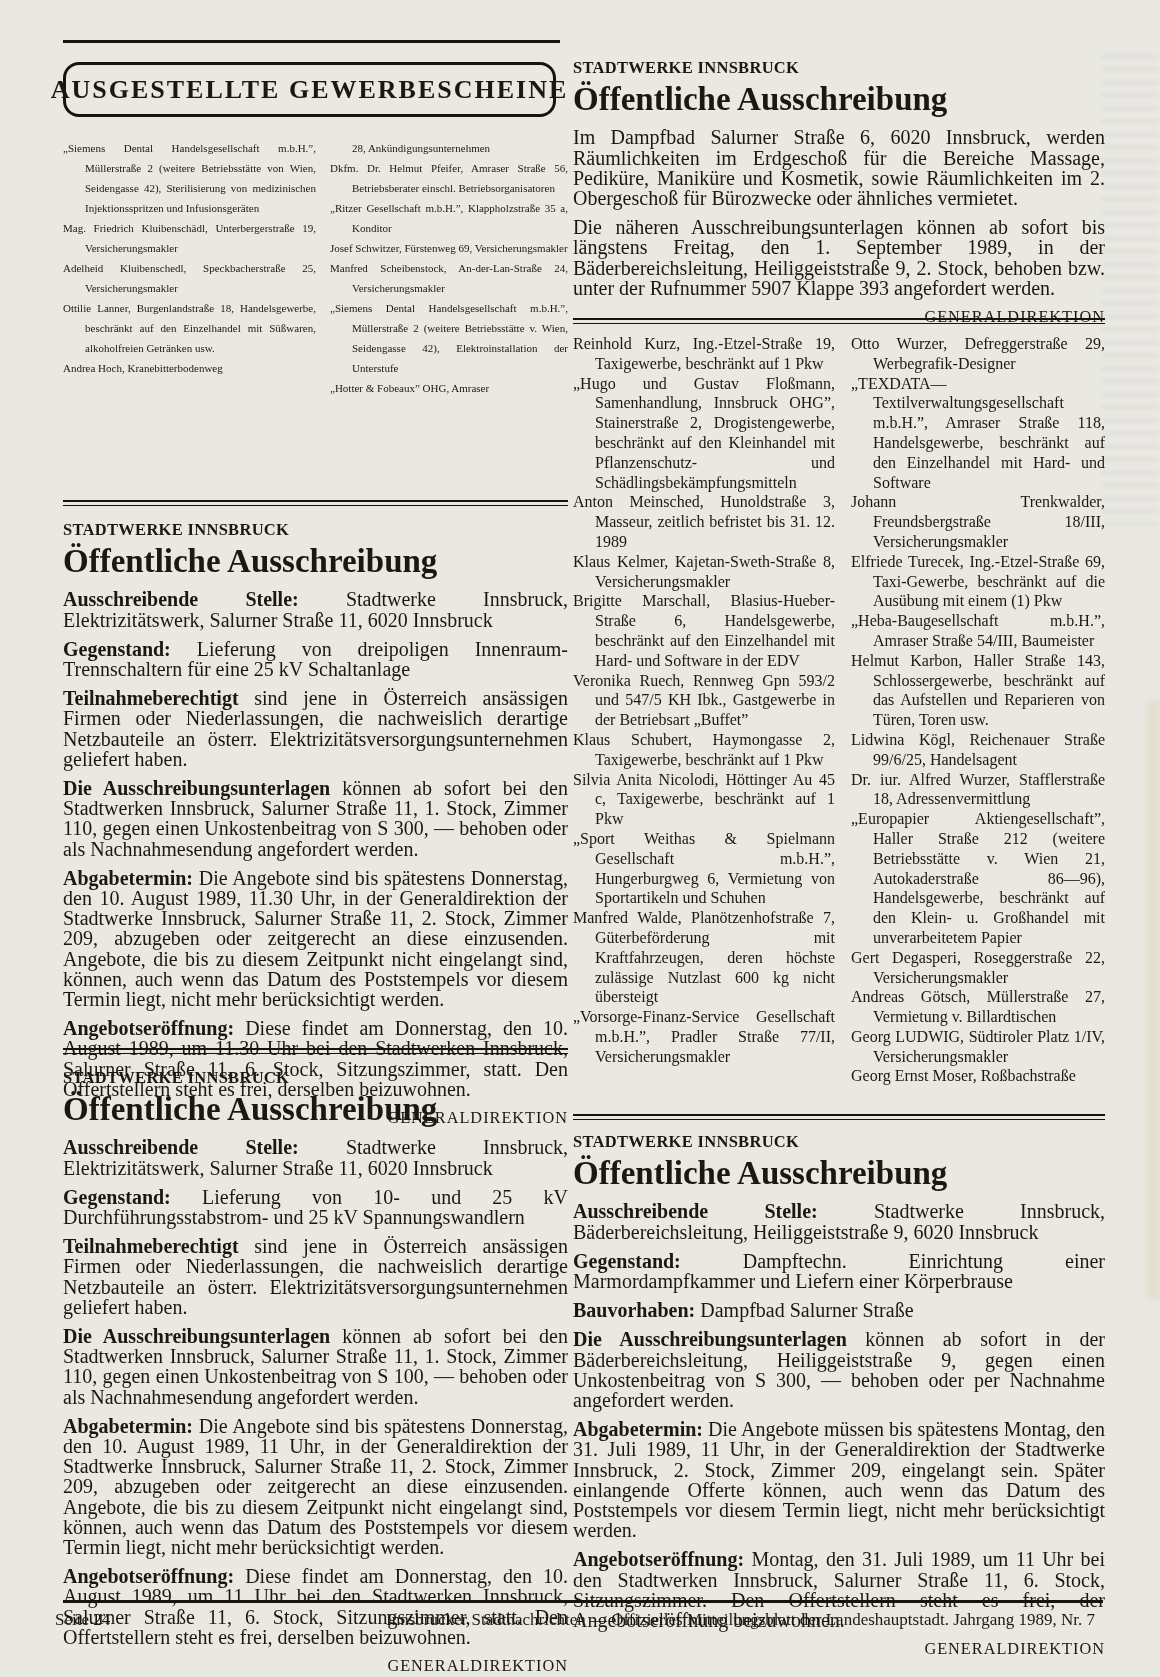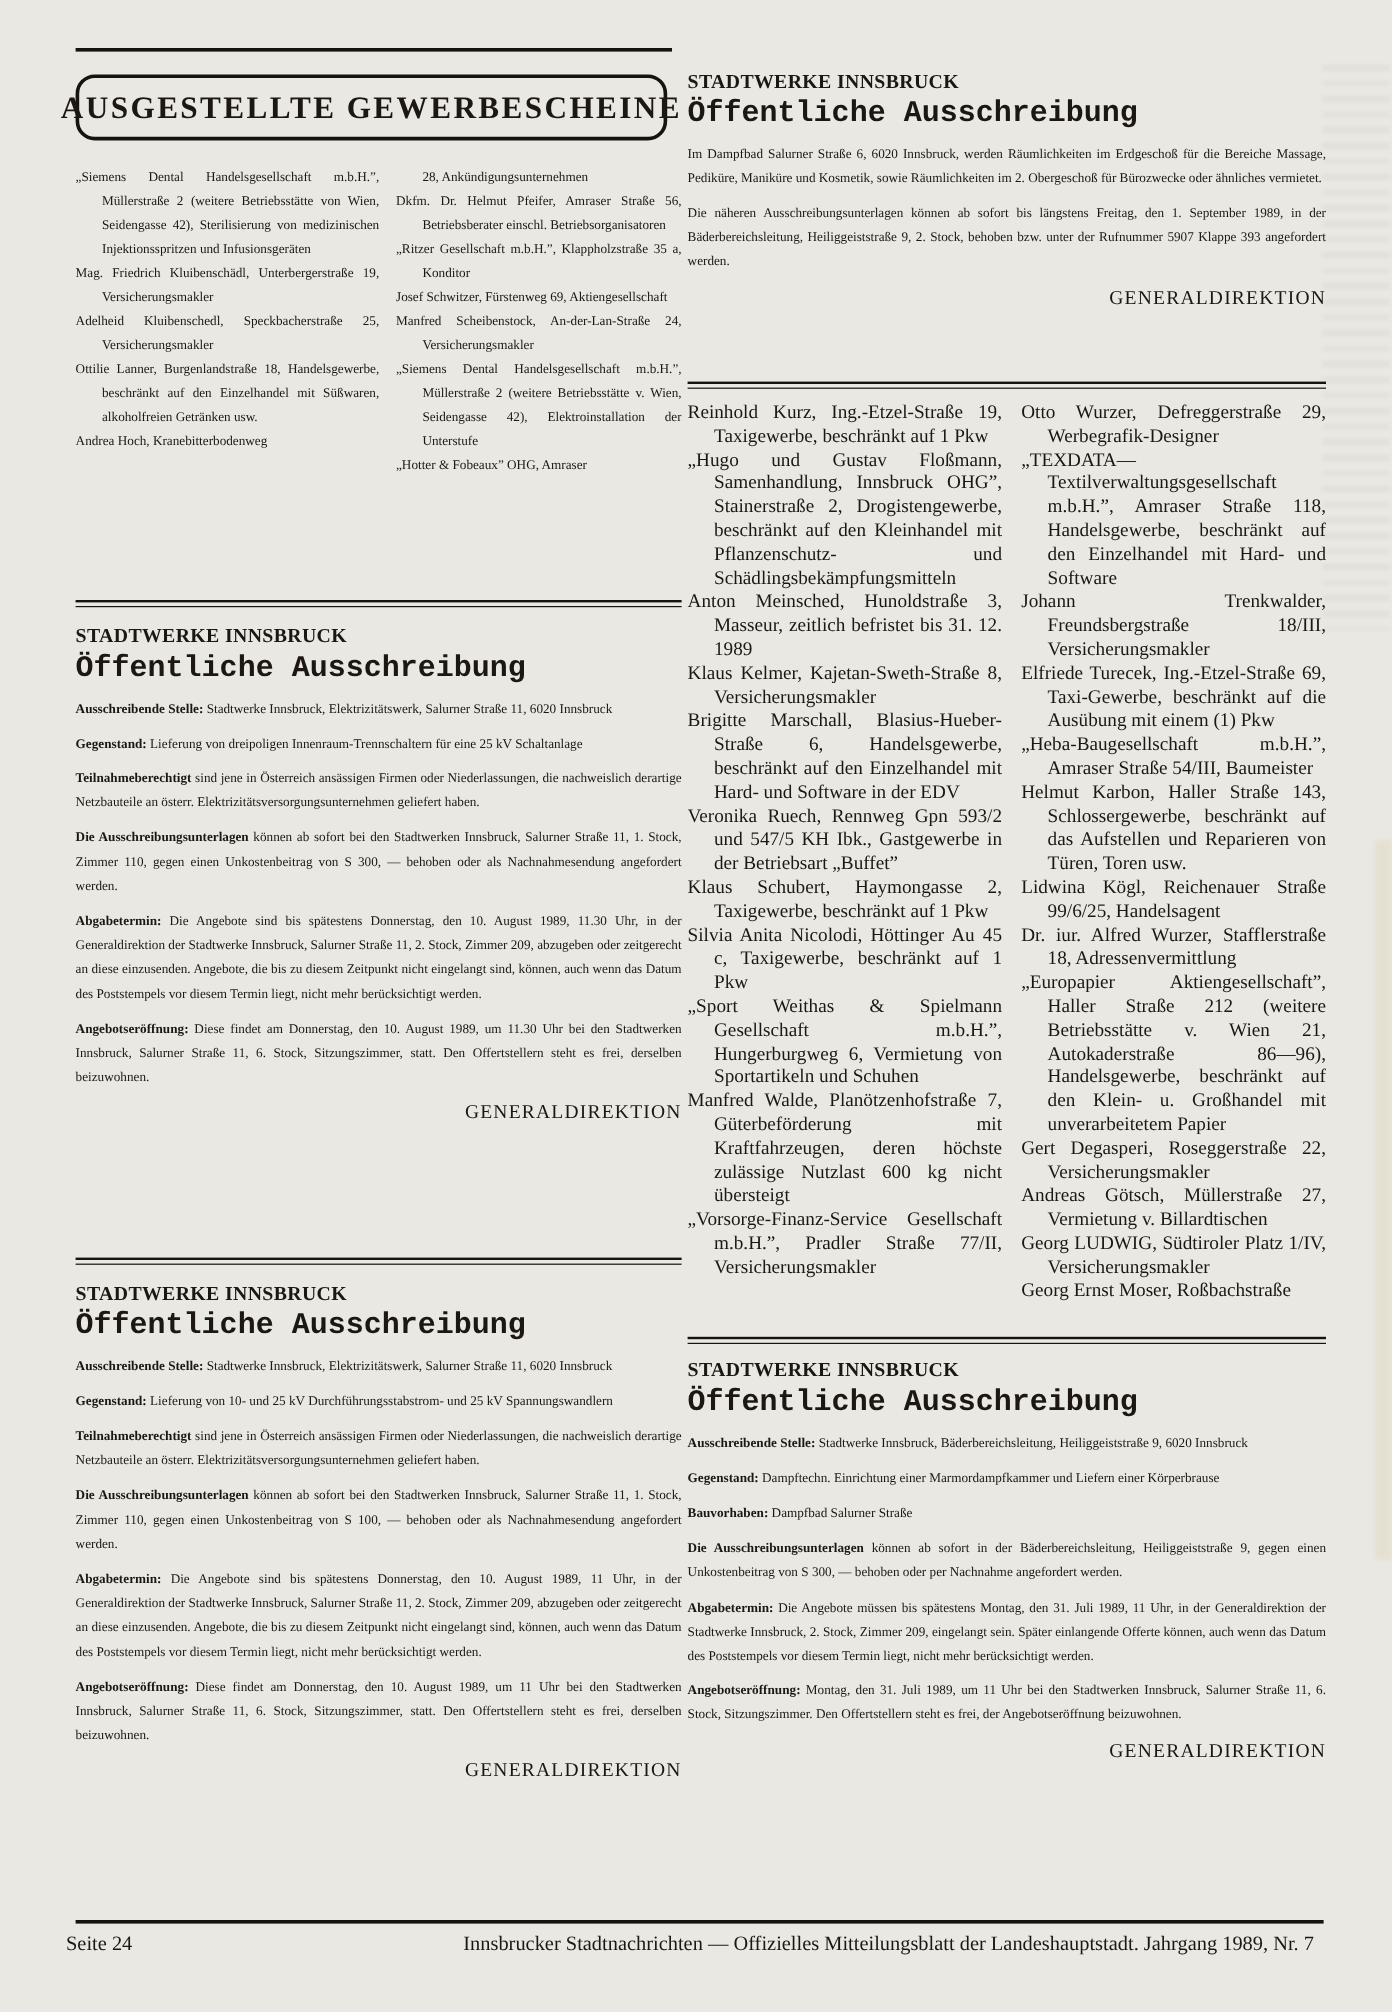--- a/index.html
+++ b/index.html
@@ -27,22 +27,22 @@
   .lcol{text-align:justify;}
   .top-listing .lcol{font-size:11px;line-height:20px;}
   .mid-listing .lcol{font-size:16px;line-height:19.8px;}
   .entry{margin:0;padding-left:22px;text-indent:-22px;}
   .entry.cont{text-indent:0;}
   
   .dbl{position:absolute;height:6px;border-top:2.5px solid #17130e;border-bottom:1.5px solid #17130e;box-sizing:border-box;}
   
   .sec{position:absolute;}
   .kicker{font-weight:bold;font-size:16.5px;letter-spacing:.3px;margin:0 0 3px 0;}
-  .sec-title{font-weight:bold;font-size:25px;margin:0 0 10px 0;line-height:1.1;font-family:Liberation Mono, monospace;}
-  .para{margin:0 0 9px 0;text-align:justify;font-size:11px;line-height:20.2px;}
+  .sec-title{font-weight:bold;font-size:33px;margin:0 0 10px 0;line-height:1.1;}
+  .para{margin:0 0 9px 0;text-align:justify;font-size:20px;line-height:20.2px;}
   .lead{font-weight:bold;}
   .signoff{text-align:right;font-size:16.3px;letter-spacing:1px;margin:4px 0 0 0;}
   
   .footer-rule{position:absolute;left:63px;top:1600px;width:1040px;height:2.5px;background:#17130e;}
   .footer{position:absolute;left:55px;top:1610px;width:1040px;font-size:17px;}
   .footer .pageno{position:absolute;left:0;top:0;}
   .footer .fcenter{display:block;text-align:right;}
   
   .bleed{position:absolute;opacity:.16;filter:blur(2px);pointer-events:none;
     background:repeating-linear-gradient(180deg, rgba(80,90,110,.55) 0 3px, transparent 3px 13px);}
@@ -65,21 +65,21 @@
       <p class="entry">„Siemens Dental Handelsgesellschaft m.b.H.”, Müllerstraße 2 (weitere Betriebsstätte von Wien, Seidengasse 42), Sterilisierung von medizinischen Injektionsspritzen und Infusionsgeräten</p>
       <p class="entry">Mag. Friedrich Kluibenschädl, Unterbergerstraße 19, Versicherungsmakler</p>
       <p class="entry">Adelheid Kluibenschedl, Speckbacherstraße 25, Versicherungsmakler</p>
       <p class="entry">Ottilie Lanner, Burgenlandstraße 18, Handelsgewerbe, beschränkt auf den Einzelhandel mit Süßwaren, alkoholfreien Getränken usw.</p>
       <p class="entry">Andrea Hoch, Kranebitterbodenweg</p>
     </div>
   <div class="lcol" style="width:238px">
       <p class="entry cont">28, Ankündigungsunternehmen</p>
       <p class="entry">Dkfm. Dr. Helmut Pfeifer, Amraser Straße 56, Betriebsberater einschl. Betriebsorganisatoren</p>
       <p class="entry">„Ritzer Gesellschaft m.b.H.”, Klappholzstraße 35 a, Konditor</p>
-      <p class="entry">Josef Schwitzer, Fürstenweg 69, Aktiengesellschaft</p>
+      <p class="entry">Josef Schwitzer, Fürstenweg 69, Versicherungsmakler</p>
       <p class="entry">Manfred Scheibenstock, An-der-Lan-Straße 24, Versicherungsmakler</p>
       <p class="entry">„Siemens Dental Handelsgesellschaft m.b.H.”, Müllerstraße 2 (weitere Betriebsstätte v. Wien, Seidengasse 42), Elektroinstallation der Unterstufe</p>
       <p class="entry">„Hotter &amp; Fobeaux” OHG, Amraser</p>
     </div>
 </div>
 
 <div class="dbl" style="left:63px;top:500px;width:505px;"></div>
 <section class="sec" style="left:63px;top:520px;width:505px;">
   <p class="kicker">STADTWERKE INNSBRUCK</p>
   <h2 class="sec-title">Öffentliche Ausschreibung</h2>

